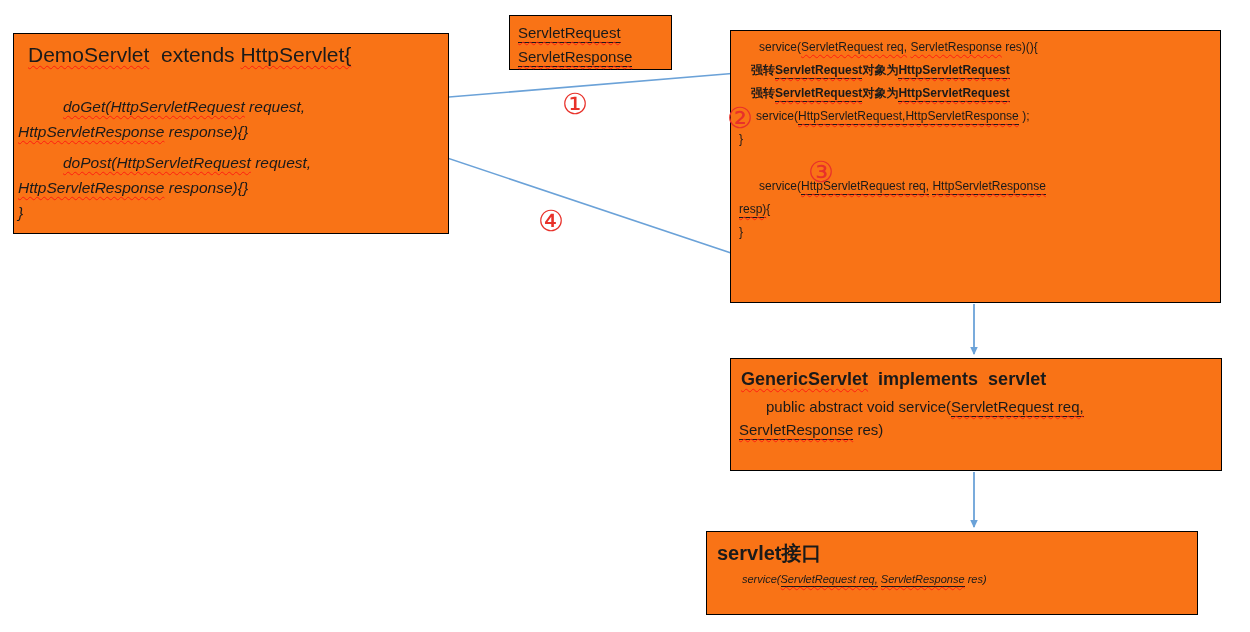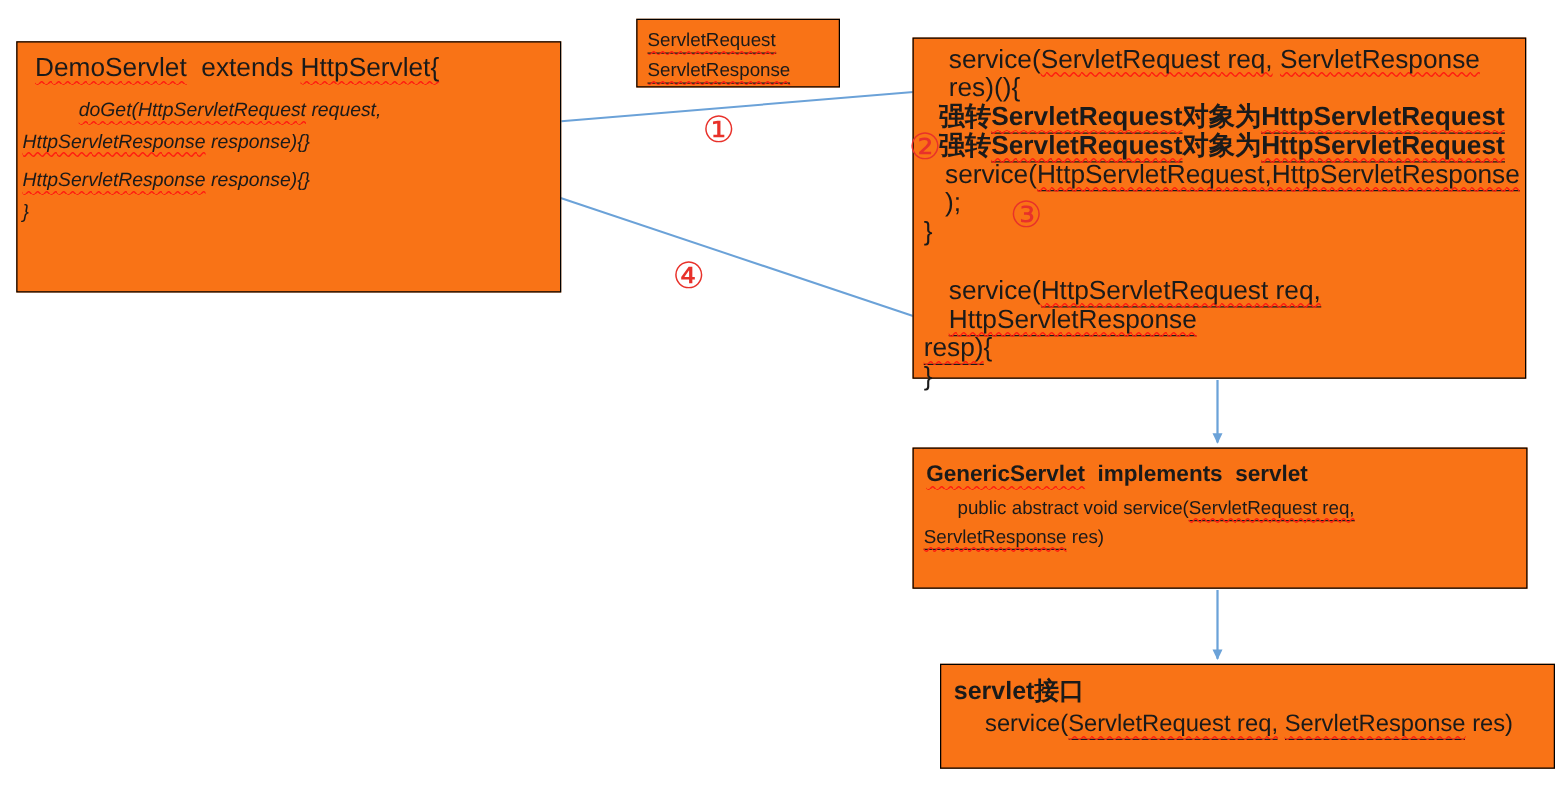--- a/index.html
+++ b/index.html
@@ -21,48 +21,48 @@
     text-decoration-thickness:1px;
     text-underline-offset:3px;
     text-decoration-skip-ink:none;
   }
   
   .u { border-bottom:1.4px solid #1a1a1a; padding-bottom:0.5px; }
   .b { font-weight:bold; }
 
   
   #box-demo { left:13px; top:33px; width:436px; height:201px; padding:6px 8px 0 4px; }
-  #box-demo .title { font-size:21px; line-height:30px; margin-left:10px; margin-bottom:6px; }
+  #box-demo .title { font-size:21px; line-height:30px; margin-left:10px; margin-bottom:24px; }
   #box-demo .code { font-size:15.5px; line-height:25px;font-style:italic; }
   #box-demo .ind { margin-left:45px; }
   #box-demo .gap { margin-bottom:6px; }
 
   
   #box-params { left:509px; top:15px; width:163px; height:55px; padding:5px 0 0 8px; font-size:15px; line-height:24px; }
 
   
   #box-http { left:730px; top:30px; width:491px; height:273px; padding:5px 6px 0 8px; }
   #box-http .title { font-size:18px; line-height:26px; margin-left:2px; margin-bottom:3px; font-weight:bold; }
-  #box-http .code { font-size:21px; line-height:23px; }
+  #box-http .code { font-size:12px; line-height:23px; }
   #box-http .ind1 { margin-left:20px; }
   #box-http .ind2 { margin-left:12px; }
   #box-http .ind3 { margin-left:17px; }
   #box-http .ind4 { margin-left:10px; }
   #box-http .spacer { height:24px; }
 
   
   #box-generic { left:730px; top:358px; width:492px; height:113px; padding:6px 6px 0 8px; }
   #box-generic .title { font-size:18px; line-height:28px; margin-left:2px; margin-bottom:2px; font-weight:bold; }
   #box-generic .code { font-size:15px; line-height:23px; }
   #box-generic .ind3 { margin-left:27px; }
 
   
-  #box-servlet { left:752px; top:531px; width:492px; height:84px; padding:6px 6px 0 8px; }
+  #box-servlet { left:706px; top:531px; width:492px; height:84px; padding:6px 6px 0 8px; }
   #box-servlet .title { font-size:20px; line-height:30px; margin-left:2px; font-weight:bold; }
-  #box-servlet .code { font-size:19px; line-height:23px; }
+  #box-servlet .code { font-size:11px; line-height:23px;font-style:italic; }
   #box-servlet .ind3 { margin-left:27px; }
 
   
   #arrows { position:absolute; left:0; top:0; width:1250px; height:632px; pointer-events:none; }
 
   
   .stepnum {
     position:absolute;
     color:#e8312a;
     font-size:29px;
@@ -85,20 +85,21 @@
   <line x1="807" y1="147" x2="797" y2="191" stroke="#6ba2d8" stroke-width="1.6" marker-end="url(#ah)"></line>
   <line x1="743" y1="257" x2="286" y2="104" stroke="#6ba2d8" stroke-width="1.6" marker-end="url(#ah)"></line>
   <line x1="974" y1="304" x2="974" y2="354" stroke="#6ba2d8" stroke-width="1.8" marker-end="url(#ah)"></line>
   <line x1="974" y1="472" x2="974" y2="527" stroke="#6ba2d8" stroke-width="1.8" marker-end="url(#ah)"></line>
 </svg>
 
 <div class="box" id="box-demo">
   <div class="line title"><span class="sq">DemoServlet</span><span>  extends </span><span class="sq">HttpServlet{</span></div>
   <div class="line code ind"><span class="sq">doGet(HttpServletRequest</span><span> request,</span></div>
   <div class="line code gap"><span class="sq">HttpServletResponse</span><span> response){}</span></div>
+  <div class="line code ind"><span class="sq">doPost(HttpServletRequest</span><span> request,</span></div>
   <div class="line code"><span class="sq">HttpServletResponse</span><span> response){}</span></div>
   <div class="line code"><span>}</span></div>
 </div>
 
 <div class="box" id="box-params">
   <div class="line"><span class="u sq">ServletRequest</span></div>
   <div class="line"><span class="u sq">ServletResponse</span></div>
 </div>
 
 <div class="box" id="box-http">

